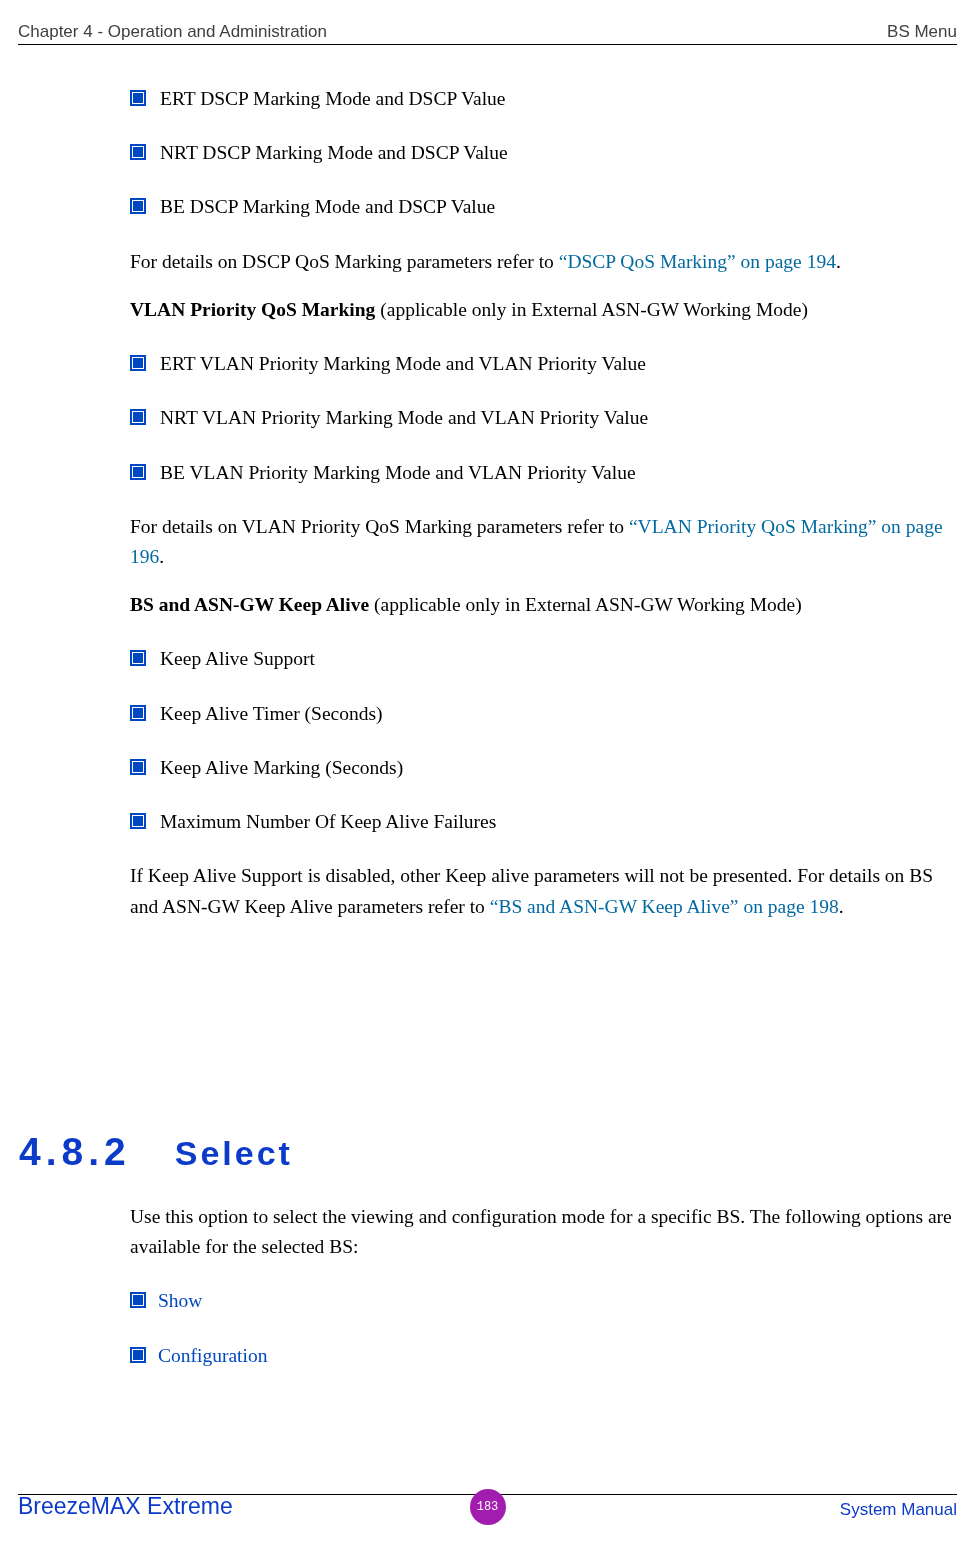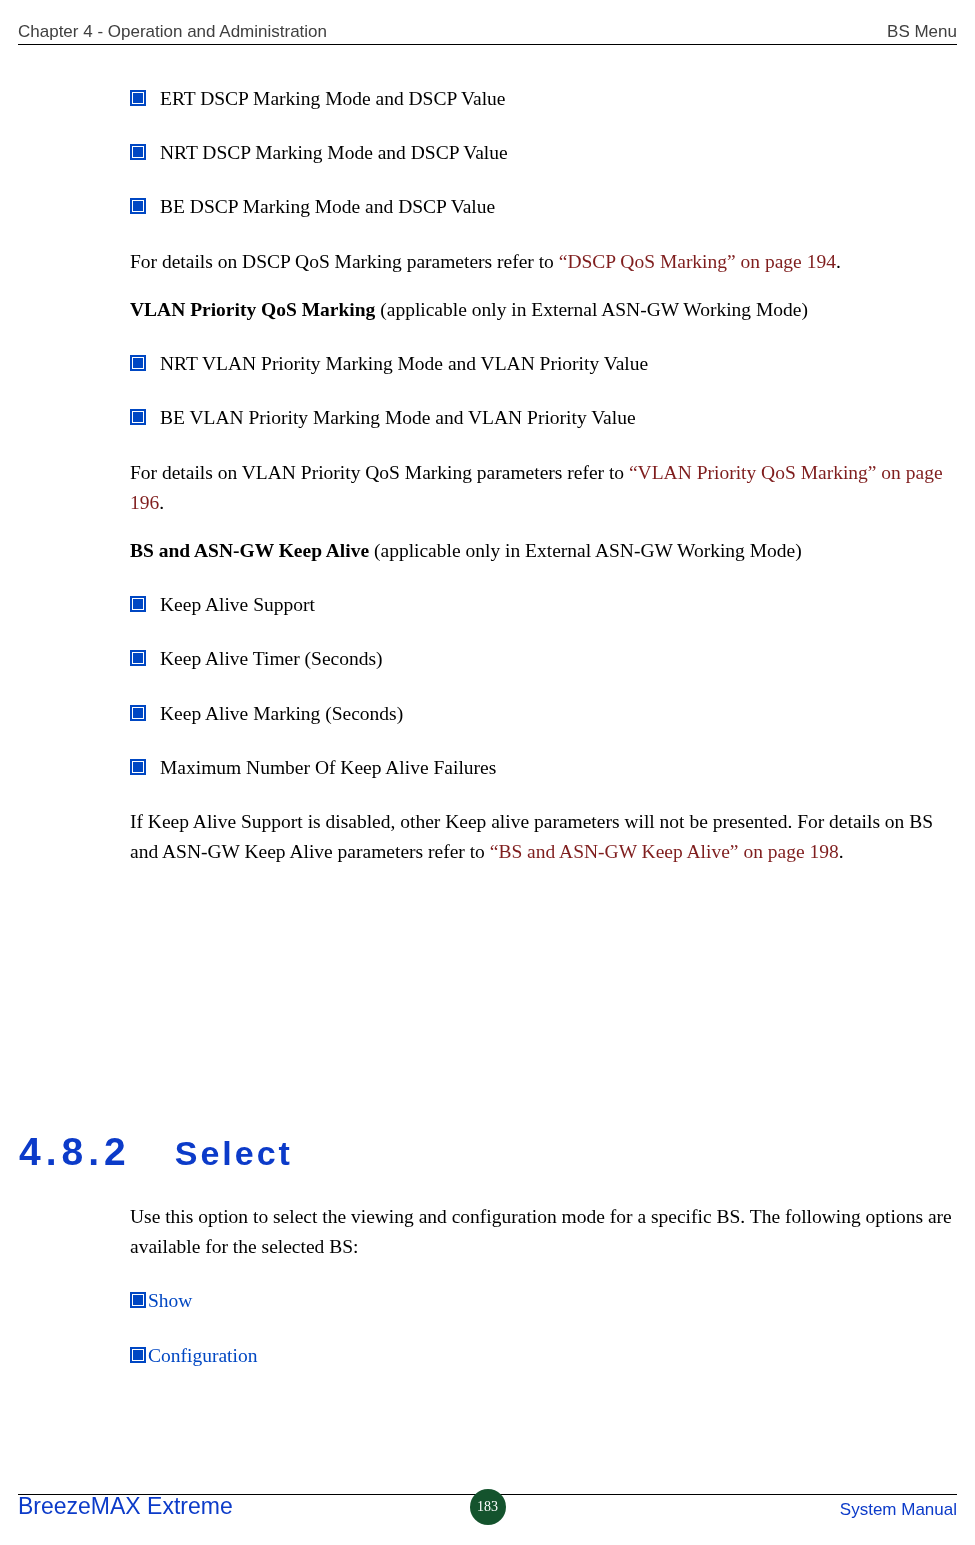--- a/index.html
+++ b/index.html
@@ -59,21 +59,21 @@
     position: absolute;
     left: 0;
     top: 6px;
     width: 12px;
     height: 12px;
     border: 2px solid #0047c3;
     background: #0047c3;
     box-shadow: inset 0 0 0 1px #fff;
   }
   .link-text {
-    color: #7f1d1d;
+    color: #0369a1;
   }
   .bold { font-weight: bold; }
   .para {
     margin-top: 18px;
     margin-bottom: 18px;
   }
   .section-head {
     position: absolute;
     left: 19px;
     display: flex;
@@ -91,21 +91,21 @@
     font-size: 34px;
     letter-spacing: 3px;
   }
   ul.link-list {
     list-style: none;
     padding: 0;
     margin: 16px 0 0 0;
   }
   ul.link-list > li {
     position: relative;
-    padding-left: 18px;
+    padding-left: 28px;
     margin-top: 24px;
     margin-bottom: 24px;
     color: #0047c3;
   }
   ul.link-list > li::before {
     content: "";
     position: absolute;
     left: 0;
     top: 6px;
     width: 12px;
@@ -145,25 +145,25 @@
     font-size: 17px;
     text-align: right;
   }
   .footer-badge {
     position: absolute;
     left: 50%;
     transform: translateX(-50%);
     bottom: -2px;
     width: 36px;
     height: 36px;
-    background: #14532d;
+    background: #a21caf;
     border-radius: 50%;
     color: #fff;
-    font-family: Liberation Serif, serif;
-    font-size: 14px;
+    font-family: Liberation Mono, monospace;
+    font-size: 12px;
     display: flex;
     align-items: center;
     justify-content: center;
   }
 </style>
 </head>
 <body>
 
 <div class="page">
 
@@ -183,20 +183,21 @@
 
     <div class="para">
       <span>For details on DSCP QoS Marking parameters refer to </span><span class="link-text">“DSCP QoS Marking” on page 194</span><span>.</span>
     </div>
 
     <div class="para">
       <span class="bold">VLAN Priority QoS Marking</span><span> (applicable only in External ASN-GW Working Mode)</span>
     </div>
 
     <ul class="blue-list">
+      <li>ERT VLAN Priority Marking Mode and VLAN Priority Value</li>
       <li>NRT VLAN Priority Marking Mode and VLAN Priority Value</li>
       <li>BE VLAN Priority Marking Mode and VLAN Priority Value</li>
     </ul>
 
     <div class="para">
       <span>For details on VLAN Priority QoS Marking parameters refer to </span><span class="link-text">“VLAN Priority QoS Marking” on page 196</span><span>.</span>
     </div>
 
     <div class="para">
       <span class="bold">BS and ASN-GW Keep Alive</span><span> (applicable only in External ASN-GW Working Mode)</span>

